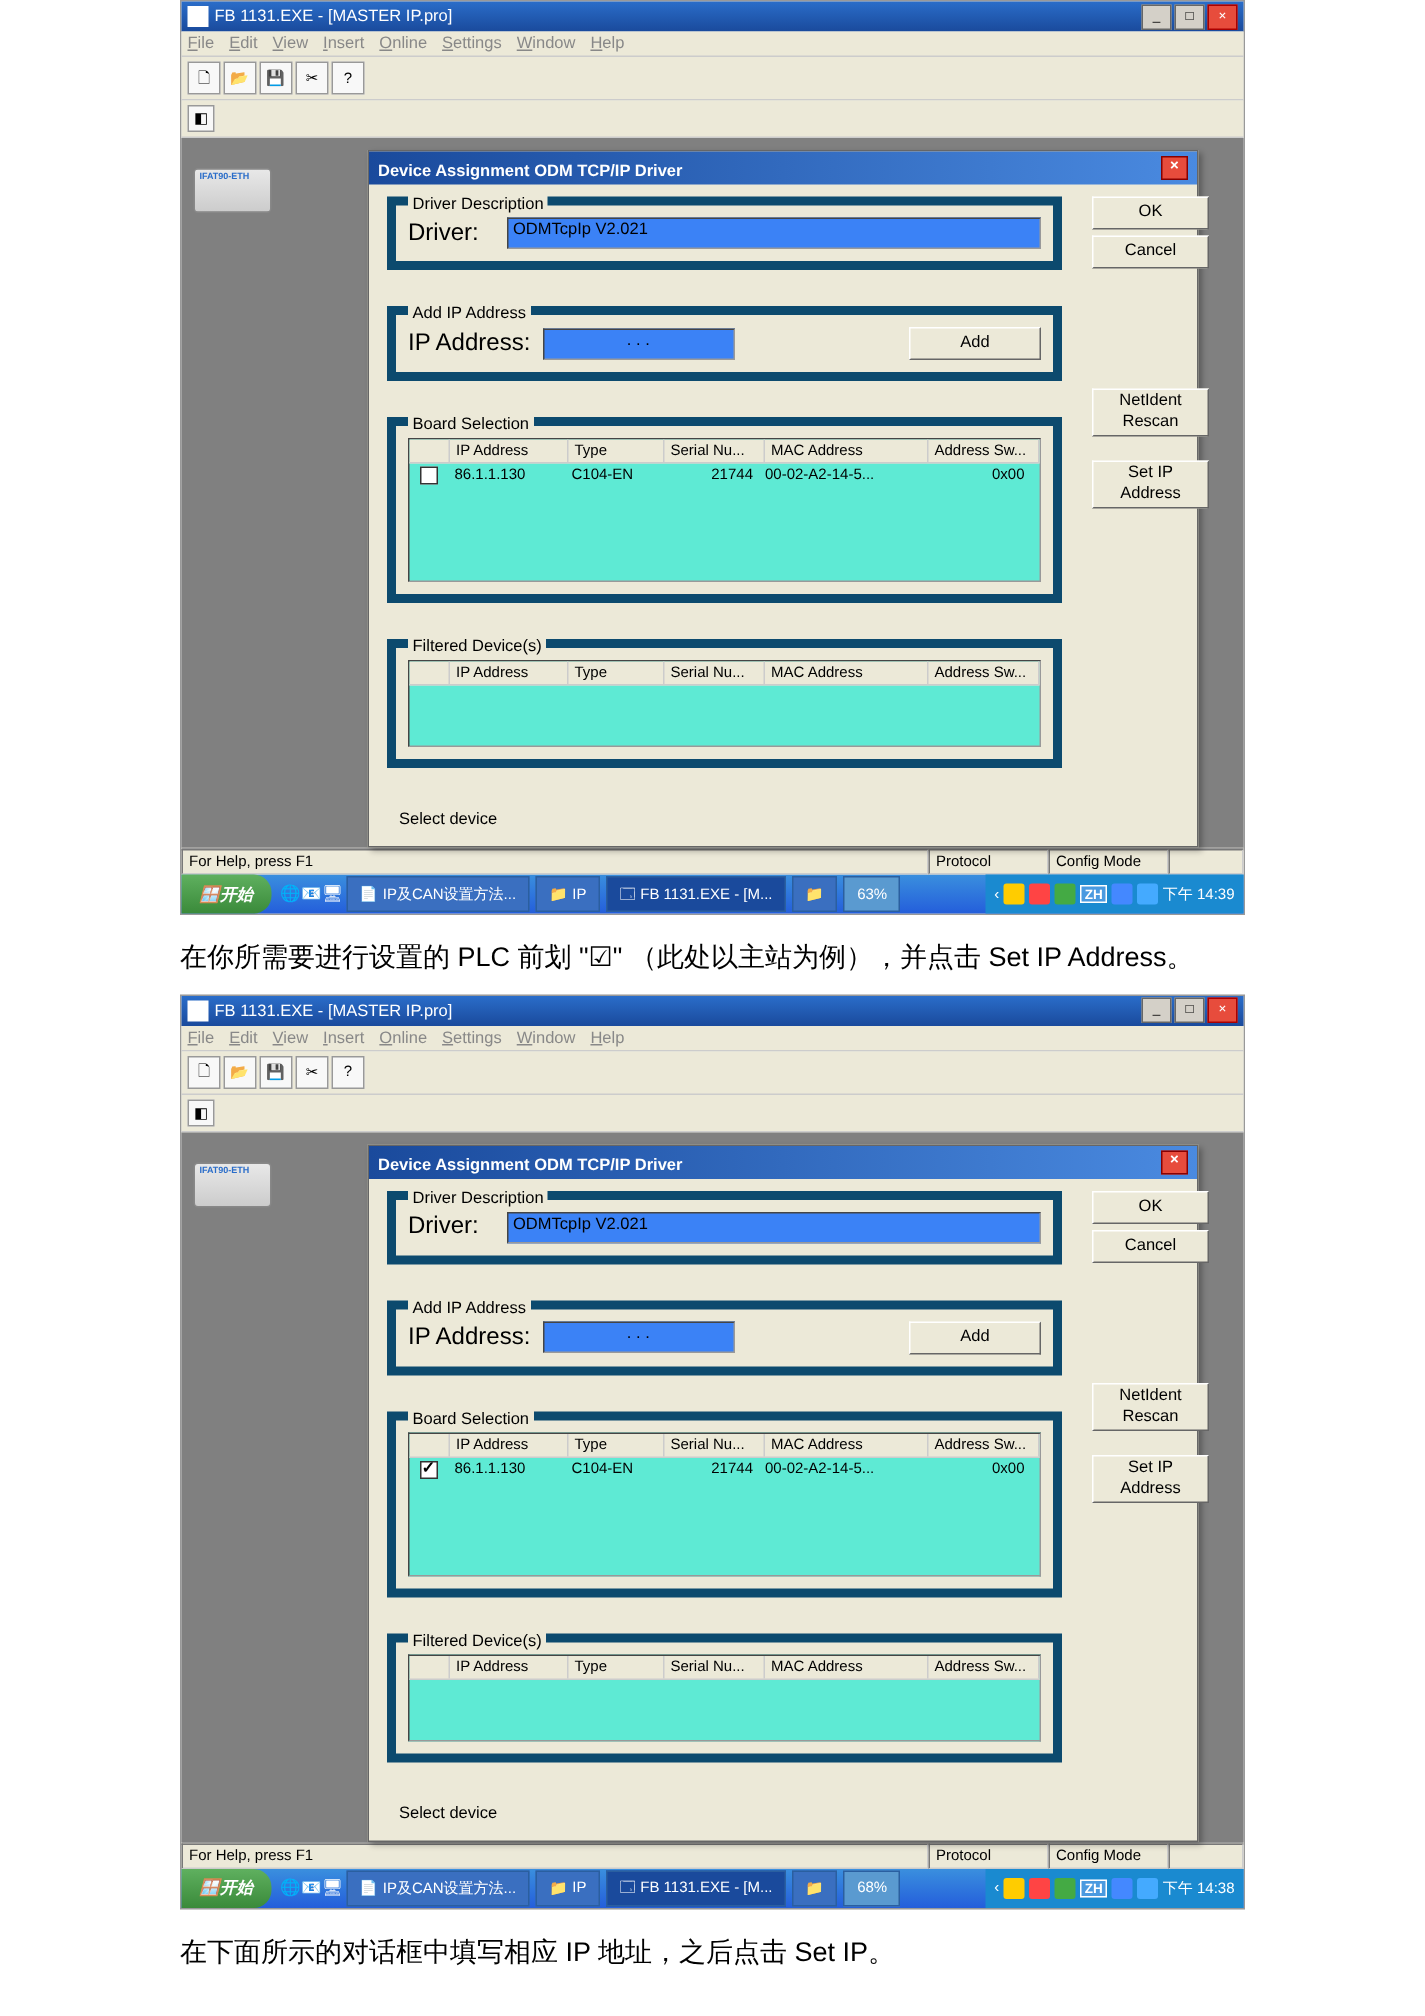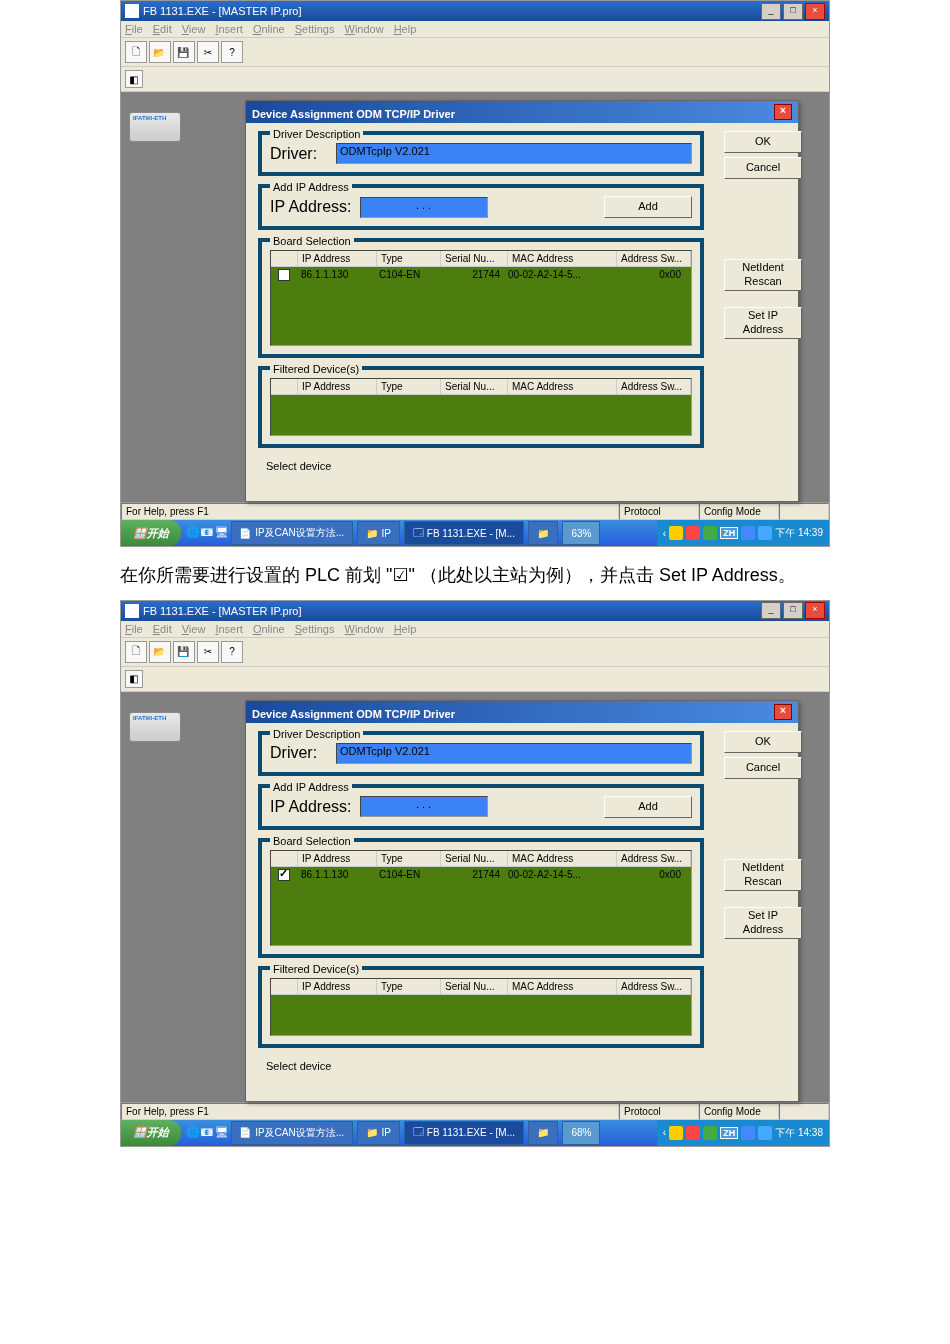--- a/index.html
+++ b/index.html
@@ -23,27 +23,27 @@
 .sidebar{width:100px;padding:20px 8px}
 .devicon{width:50px;height:28px;background:linear-gradient(#e8e8e8,#ccc);border:1px solid #888;border-radius:3px;position:relative}
 .devicon::before{content:"IFAT90-ETH";position:absolute;top:2px;left:3px;font-size:6px;color:#2a6dc9;font-weight:bold}
 .dialog{margin:8px 0 0 8px;width:552px;background:#ece9d8;border:1px solid #666;box-shadow:2px 2px 4px rgba(0,0,0,.3)}
 .dlgtitle{background:linear-gradient(90deg,#1a4a9c,#4a8ae0);color:#fff;padding:3px 6px;font-size:11px;font-weight:bold;display:flex;align-items:flex-end}
 .dlgtitle span{flex:1}
 .closex{width:16px;height:14px;background:#e74c3c;border:1px solid #800;color:#fff;text-align:center;line-height:12px;font-size:10px;font-weight:bold}
 .dlgbody{padding:8px 12px;display:flex;gap:20px}
 .dlgleft{flex:1}
 .dlgright{width:68px;display:flex;flex-direction:column;gap:4px}
-.grp{border:4px solid #0c4a6e;padding:8px;margin-bottom:8px;position:relative}
+.grp{border:6px solid #0c4a6e;padding:8px;margin-bottom:24px;position:relative}
 .grp .glabel{position:absolute;top:-7px;left:8px;background:#ece9d8;padding:0 3px;font-size:11px}
 .row{display:flex;align-items:center;gap:8px}
 .label{font-size:16px;min-width:58px}
 .inp{background:#3b82f6;border:1px inset #999;height:17px;flex:1;padding:1px 3px;font-size:11px}
 .btn{background:#ece9d8;border:1px solid #666;border-top-color:#fff;border-left-color:#fff;height:20px;padding:0 8px;font-size:11px;text-align:center;line-height:18px;min-width:60px}
-.listbox{background:#4d7c0f;border:1px inset #999;font-size:10px}
+.listbox{background:#5eead4;border:1px inset #999;font-size:10px}
 .lh{display:flex;background:#ece9d8;border-bottom:1px solid #ccc}
 .lh div{border-right:1px solid #ccc;padding:2px 4px;font-size:10px}
 .lr{display:flex;padding:1px 0}
 .lr div{padding:1px 4px;font-size:10px}
 .c0{width:18px;text-align:center}
 .c1{width:70px}
 .c2{width:55px}
 .c3{width:58px}
 .c4{width:100px}
 .c5{width:65px}
@@ -330,14 +330,15 @@
       <div class="trayicon" style="background:#f44"></div>
       <div class="trayicon" style="background:#4a4"></div>
       <div class="langbox">ZH</div>
       <div class="trayicon" style="background:#48f"></div>
       <div class="trayicon" style="background:#4af"></div>
       <span>下午 14:38</span>
     </div>
   </div>
 </div>
 
+<div class="instruction">在下面所示的对话框中填写相应 IP 地址，之后点击 Set IP。</div>
 
 </div>
 
 </body></html>

